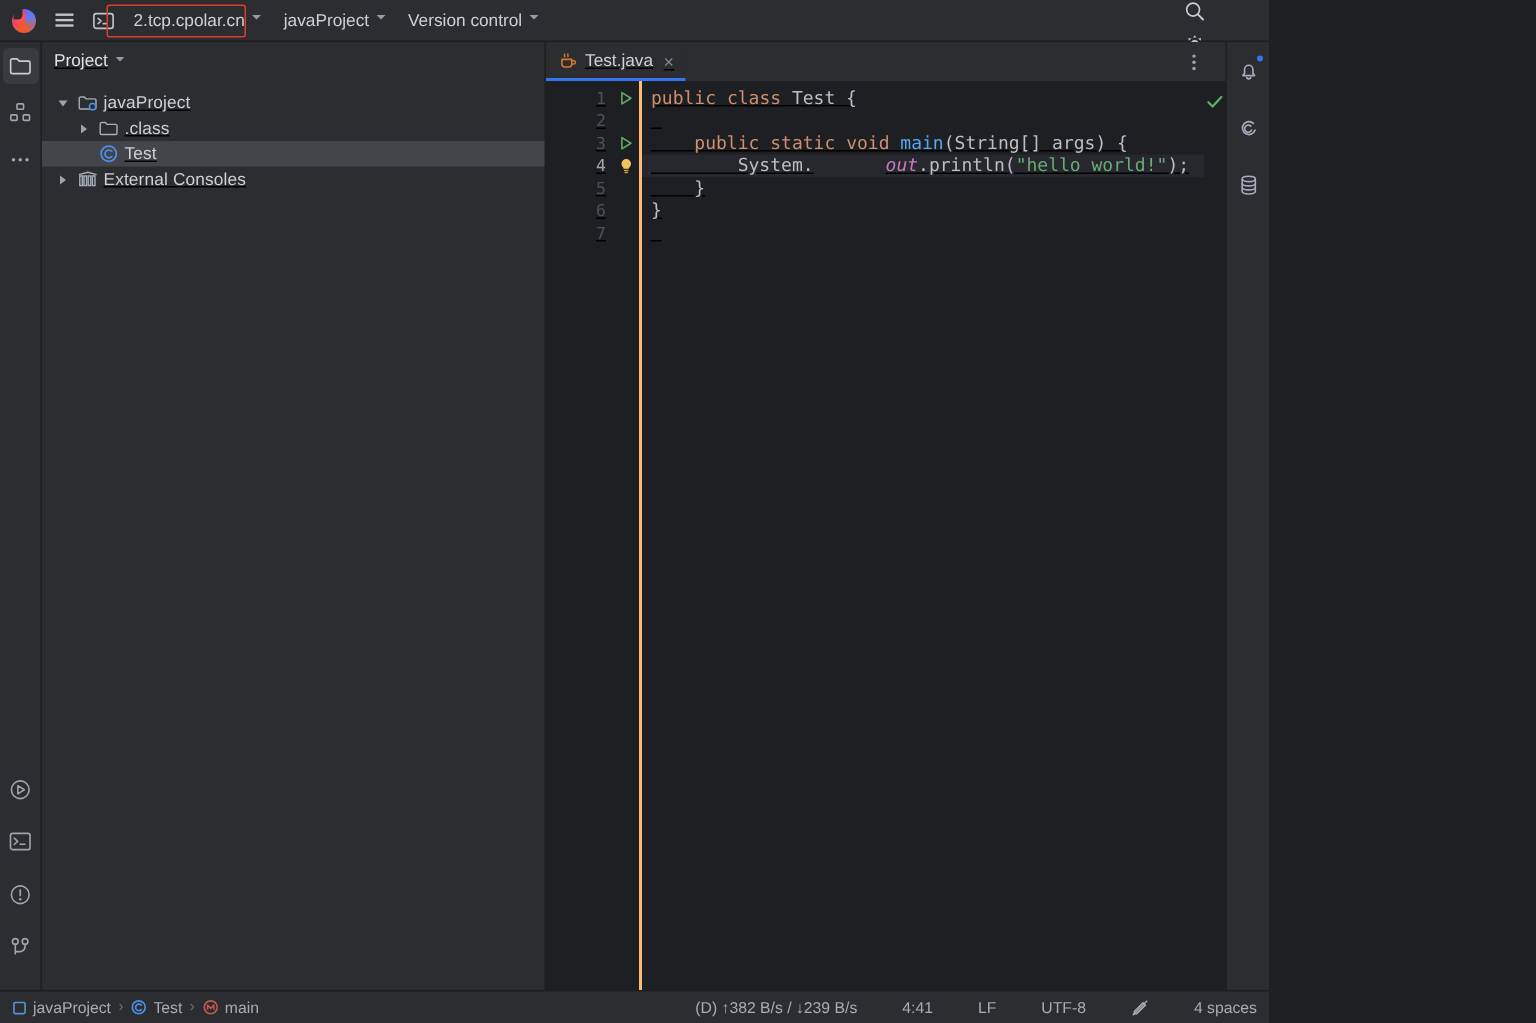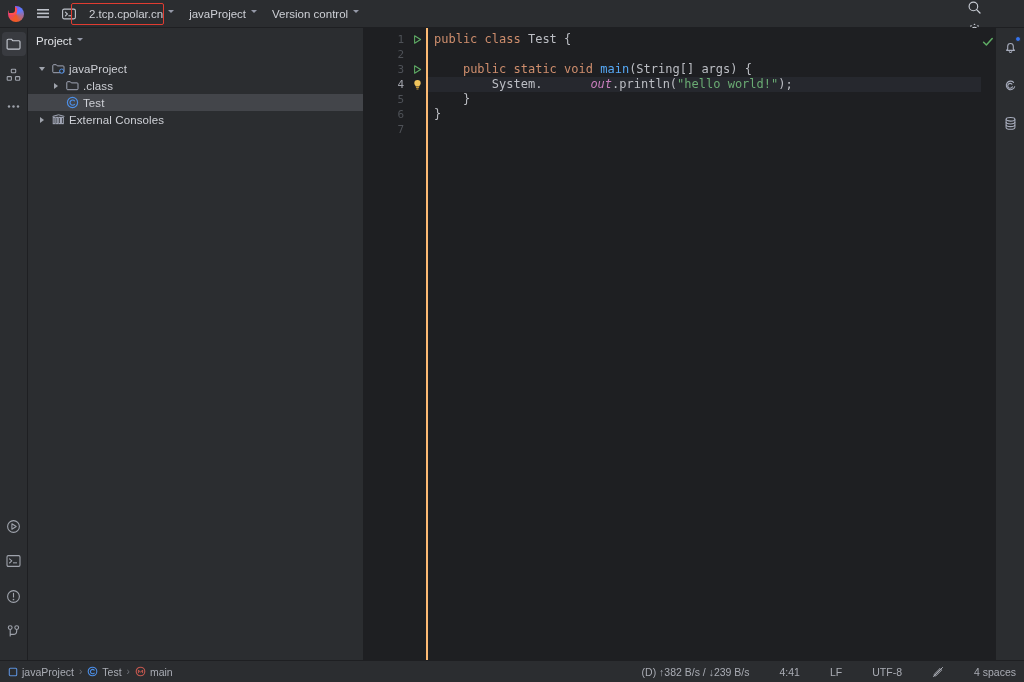--- a/index.html
+++ b/index.html
@@ -4,21 +4,21 @@
 <style>
   * { box-sizing: border-box; margin: 0; padding: 0; }
   html, body {
     width: 1024px; height: 682px;
     background: #1E1F22;
     font-family: "Liberation Sans", sans-serif;
     overflow: hidden;
     -webkit-font-smoothing: antialiased;
   }
 
-  .app { position: relative; width: 1024px; height: 682px; display: flex; flex-direction: column; }
+  .app { position: relative; width: 846px; height: 682px; display: flex; flex-direction: column; }
 
   
   .toolbar {
     height: 28px; min-height: 28px;
     background: #2B2D30;
     display: flex; align-items: center;
     padding: 0 6px 0 5px;
     border-bottom: 1px solid #1E1F22;
     position: relative;
   }
@@ -55,21 +55,21 @@
   .chev { display: inline-block; width: 7px; height: 7px; position: relative; opacity: .85; }
   .chev::after {
     content: ""; position: absolute; left: 0; top: 0px;
     border-left: 3.5px solid transparent; border-right: 3.5px solid transparent;
     border-top: 3.5px solid #A8ADBD;
   }
 
   .win-btn { width: 30px; height: 26px; display: flex; align-items: center; justify-content: center; color: #BFC3CB; }
 
   
-  .body-row { flex: 1; display: flex; min-height: 0; }
+  .body-row { flex: 1; display: flex; min-height: 0; text-decoration: underline; }
 
   
   .rail {
     width: 28px; min-width: 28px; background: #2B2D30;
     display: flex; flex-direction: column; align-items: center;
     padding-top: 4px; border-right: 1px solid #1E1F22;
   }
   .rail-btn {
     width: 24px; height: 24px; margin-bottom: 7px;
     display: flex; align-items: center; justify-content: center;
@@ -405,20 +405,43 @@
             </svg>
           </span>
           <span class="tlabel">External Consoles</span>
         </div>
 
       </div>
     </div>
 
     <div class="editor-area">
 
+      <div class="tabstrip">
+        <div class="etab active">
+          <span>
+            <svg width="12" height="12" viewBox="0 0 12 12">
+              <path d="M1.6 4.6 h6.6 v3.1 a2 2 0 0 1 -2 2 H3.6 a2 2 0 0 1 -2 -2 z" fill="none" stroke="#D8782E" stroke-width="1.05" stroke-linejoin="round"></path>
+              <path d="M8.4 5.5 h1.1 a1.1 1.1 0 0 1 0 2.2 H8.4" fill="none" stroke="#D8782E" stroke-width="1"></path>
+              <path d="M3.4 1.2 v1.6 M5.6 1 v1.8" stroke="#D8782E" stroke-width="1" stroke-linecap="round"></path>
+            </svg>
+          </span>
+          <span>Test.java</span>
+          <span class="tab-close">×</span>
+        </div>
+
+        <div class="tabstrip-right">
+          <div class="icon-wrap">
+            <svg width="4" height="13" viewBox="0 0 4 13">
+              <circle cx="2" cy="2.4" r="1.15" fill="#9FA3AC"></circle>
+              <circle cx="2" cy="6.5" r="1.15" fill="#9FA3AC"></circle>
+              <circle cx="2" cy="10.6" r="1.15" fill="#9FA3AC"></circle>
+            </svg>
+          </div>
+        </div>
+      </div>
 
       <div class="editor-main">
 
         <div class="gutter">
           <div class="gline">1</div>
           <div class="gline">2</div>
           <div class="gline">3</div>
           <div class="gline cur">4</div>
           <div class="gline">5</div>
           <div class="gline">6</div>

